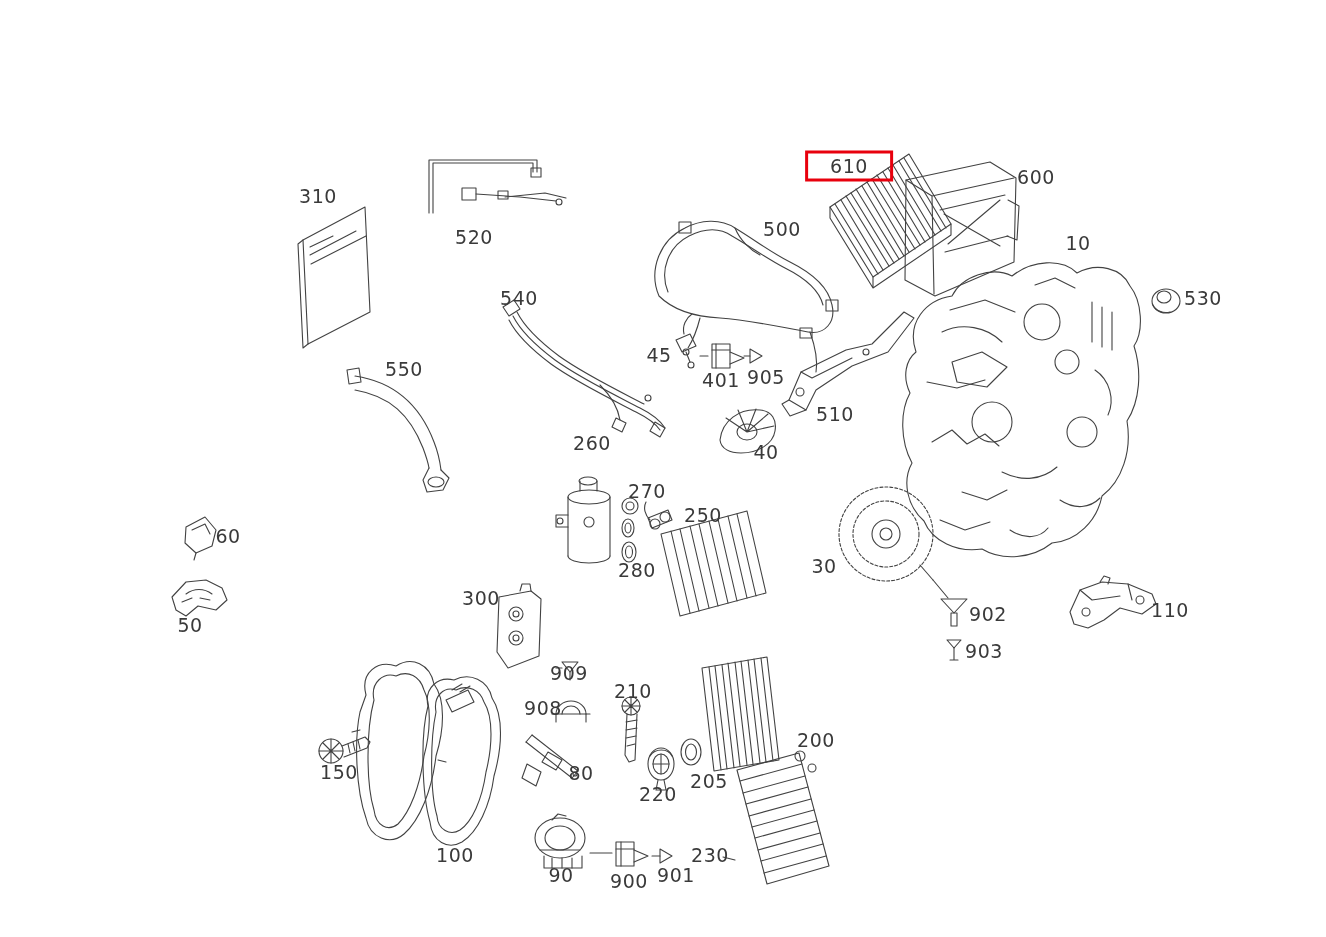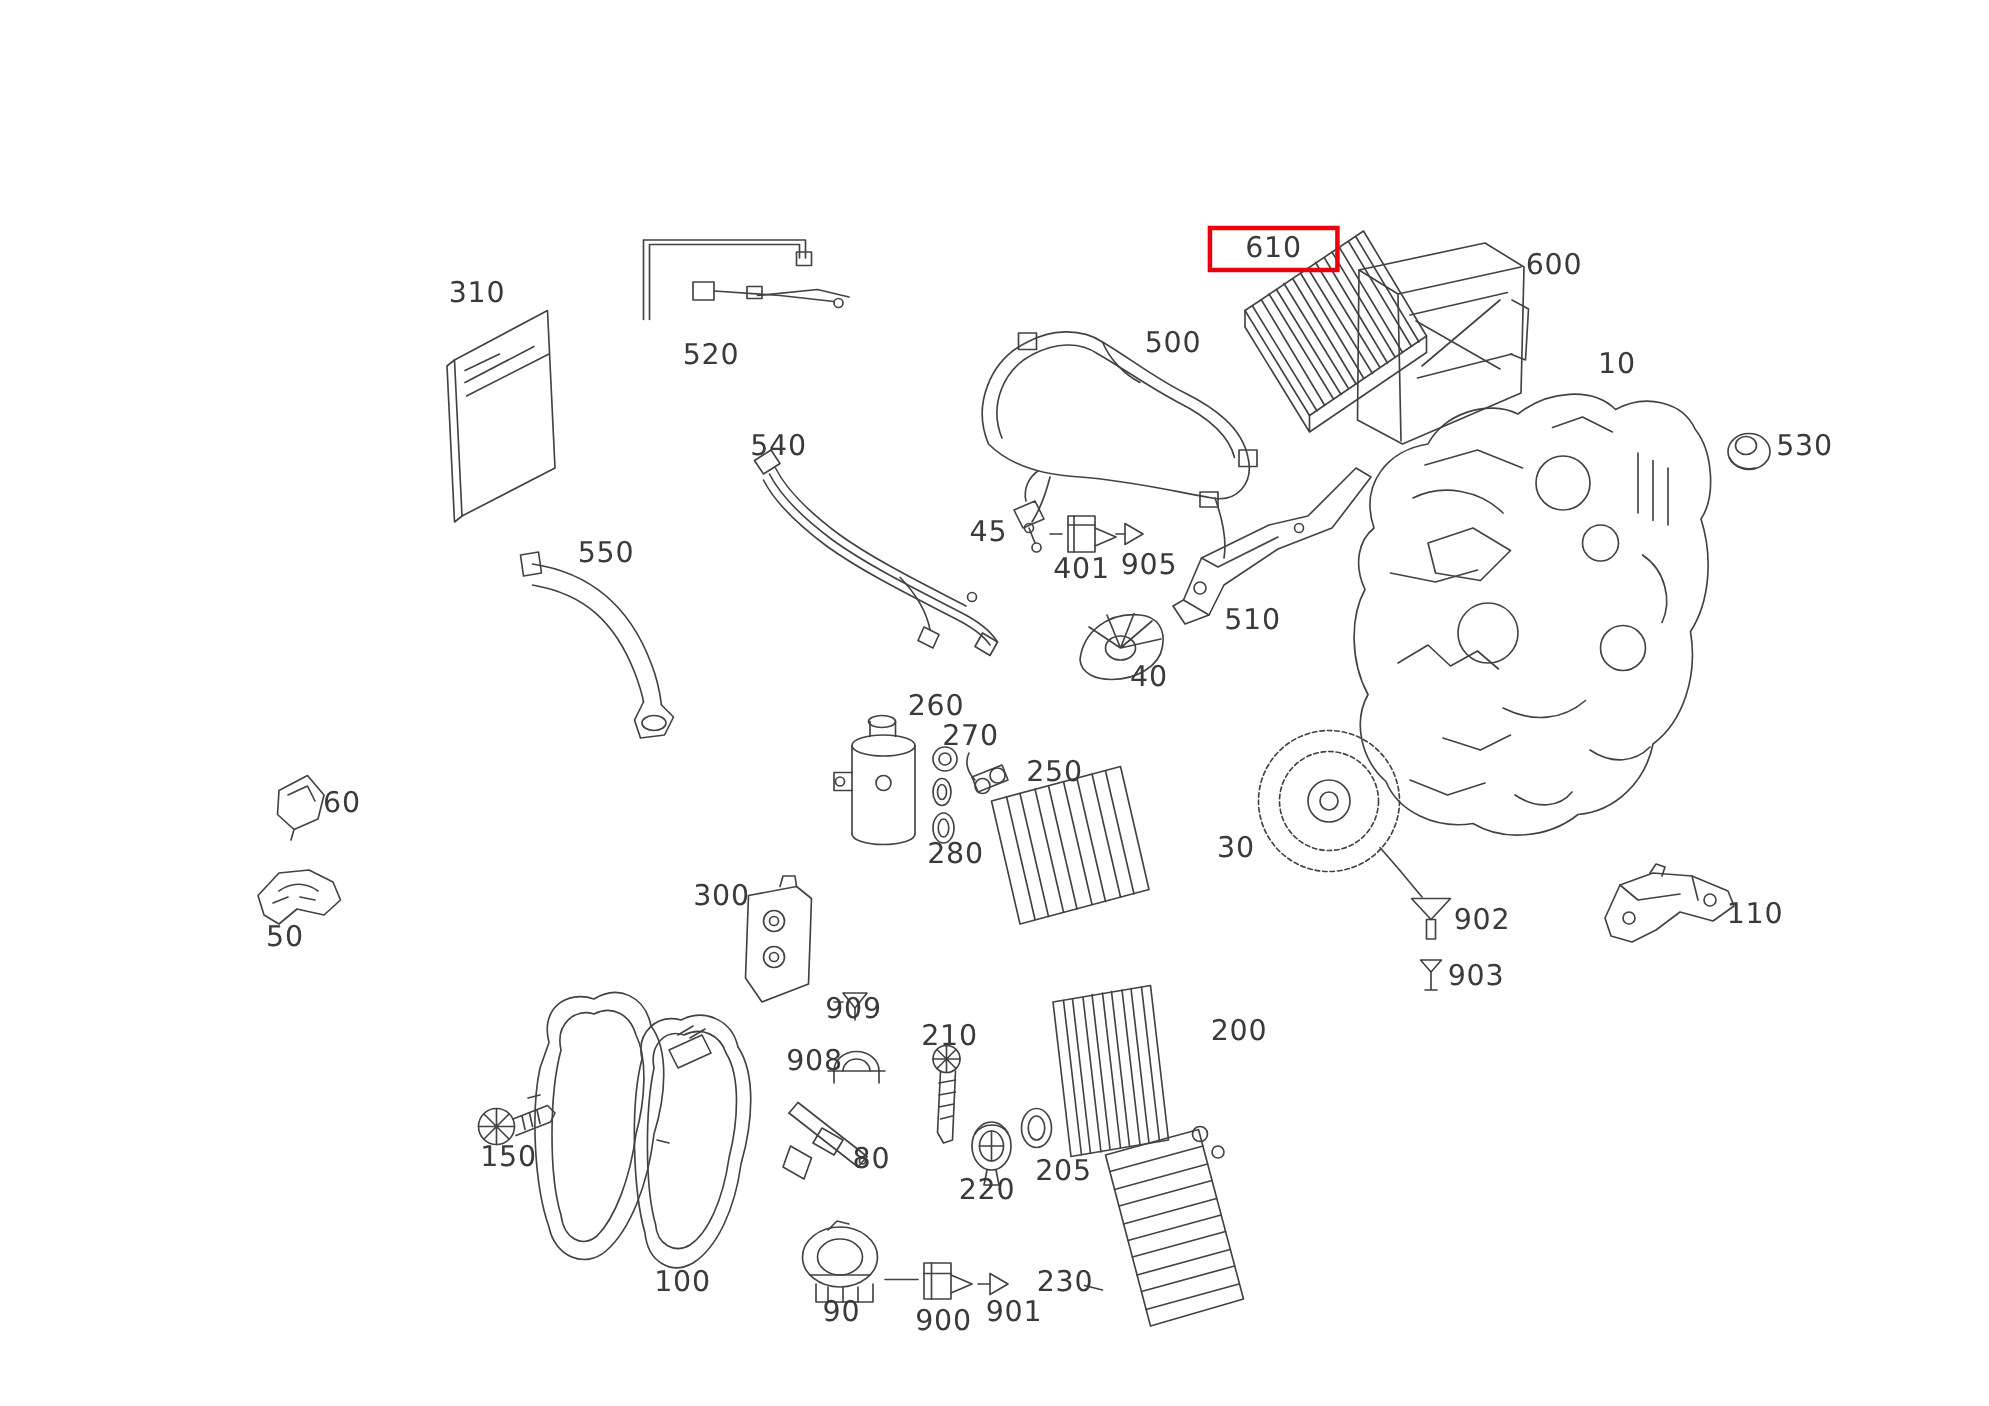--- a/index.html
+++ b/index.html
@@ -364,35 +364,35 @@
       <div class="part-label" style="left: 782px; top: 229px;">500</div>
       <div class="part-label highlighted" style="left: 849px; top: 166px;">610</div>
       <div class="part-label" style="left: 1036px; top: 177px;">600</div>
       <div class="part-label" style="left: 1078px; top: 243px;">10</div>
       <div class="part-label" style="left: 1203px; top: 298px;">530</div>
       <div class="part-label" style="left: 659px; top: 355px;">45</div>
       <div class="part-label" style="left: 721px; top: 380px;">401</div>
       <div class="part-label" style="left: 766px; top: 377px;">905</div>
       <div class="part-label" style="left: 835px; top: 414px;">510</div>
       <div class="part-label" style="left: 766px; top: 452px;">40</div>
-      <div class="part-label" style="left: 592px; top: 471px; margin-left: 32px;">260</div>
+      <div class="part-label" style="left: 592px; top: 443px;">260</div>
       <div class="part-label" style="left: 647px; top: 491px;">270</div>
       <div class="part-label" style="left: 703px; top: 515px;">250</div>
       <div class="part-label" style="left: 637px; top: 570px; text-align: right;">280</div>
       <div class="part-label" style="left: 824px; top: 566px; text-align: center;">30</div>
       <div class="part-label" style="left: 228px; top: 536px;">60</div>
       <div class="part-label" style="left: 190px; top: 625px; text-align: center;">50</div>
       <div class="part-label" style="left: 481px; top: 598px;">300</div>
       <div class="part-label" style="left: 988px; top: 614px;">902</div>
       <div class="part-label" style="left: 984px; top: 651px;">903</div>
       <div class="part-label" style="left: 1170px; top: 610px;">110</div>
       <div class="part-label" style="left: 553px; top: 673px; margin-left: 16px;">909</div>
       <div class="part-label" style="left: 543px; top: 708px;">908</div>
       <div class="part-label" style="left: 633px; top: 691px;">210</div>
-      <div class="part-label" style="left: 816px; top: 688px; margin-left: 10px;">200</div>
+      <div class="part-label" style="left: 816px; top: 740px;">200</div>
       <div class="part-label" style="left: 581px; top: 773px;">80</div>
       <div class="part-label" style="left: 658px; top: 794px;">220</div>
       <div class="part-label" style="left: 709px; top: 781px;">205</div>
       <div class="part-label" style="left: 339px; top: 772px;">150</div>
       <div class="part-label" style="left: 455px; top: 855px;">100</div>
       <div class="part-label" style="left: 561px; top: 875px;">90</div>
       <div class="part-label" style="left: 629px; top: 881px;">900</div>
       <div class="part-label" style="left: 676px; top: 875px;">901</div>
       <div class="part-label" style="left: 710px; top: 855px;">230</div>
     </div>

